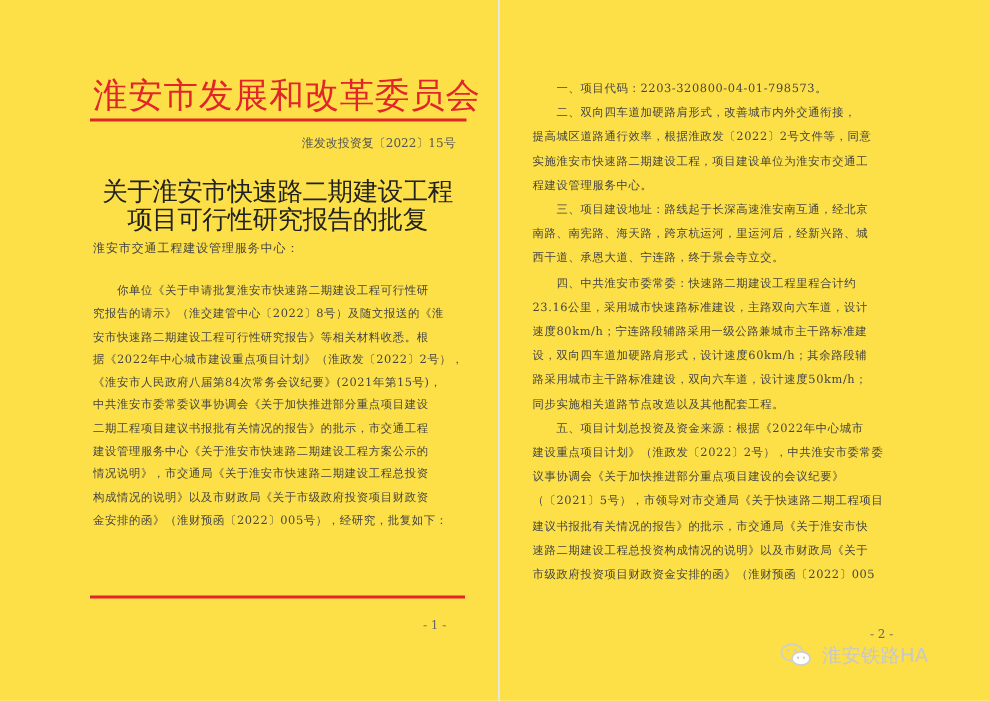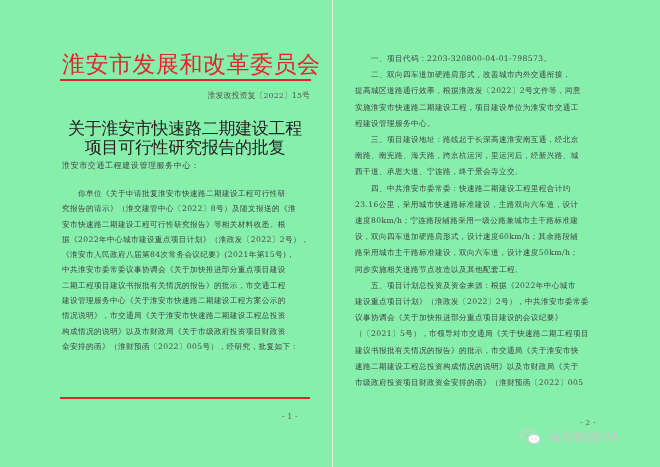--- a/index.html
+++ b/index.html
@@ -1,32 +1,32 @@
 <!DOCTYPE html>
 <html><head>
   <meta charset="utf-8">
   <style>
     html, body { margin: 0; padding: 0; }
     body {
       width: 660px; height: 467px; background: #ffffff; position: relative; overflow: hidden;
       font-family: "DejaVu Serif", "Liberation Serif", serif; color: #3a3a3a;
     }
-    .page { position: absolute; top: 0; height: 467px; background: #86efac; }
+    .page { position: absolute; top: 0; height: 467px; background: #fde047; }
     .page-left { left: 0; width: 332px; }
     .page-right { left: 333px; width: 327px; }
     .divider { position: absolute; left: 332px; top: 0; width: 1px; height: 467px; background: #e8e8e8; }
 
     .masthead {
       position: absolute; left: 62px; top: 50px; width: 250px; text-align: center;
       font-family: "DejaVu Sans", "Liberation Sans", sans-serif;
       font-size: 23px; color: #e0262b; letter-spacing: 0.5px; white-space: nowrap; line-height: 28px;
     }
     .masthead-rule { position: absolute; left: 60px; top: 79px; width: 251px; height: 2px; background: #e0262b; }
     .doc-number {
-      position: absolute; left: 195px; top: 90px; width: 115px; text-align: right;
+      position: absolute; left: 195px; top: 90px; width: 115px; text-align: center;
       font-size: 8px; color: #555; white-space: nowrap;
     }
     .doc-title {
       position: absolute; left: 60px; top: 119px; width: 250px; text-align: center;
       font-family: "DejaVu Sans", "Liberation Sans", sans-serif;
       font-size: 17px; color: #222; line-height: 19px; letter-spacing: -0.3px;
     }
     .addressee {
       position: absolute; left: 62px; top: 160px; font-size: 8px; color: #444; white-space: nowrap; letter-spacing: 0.6px;
     }

